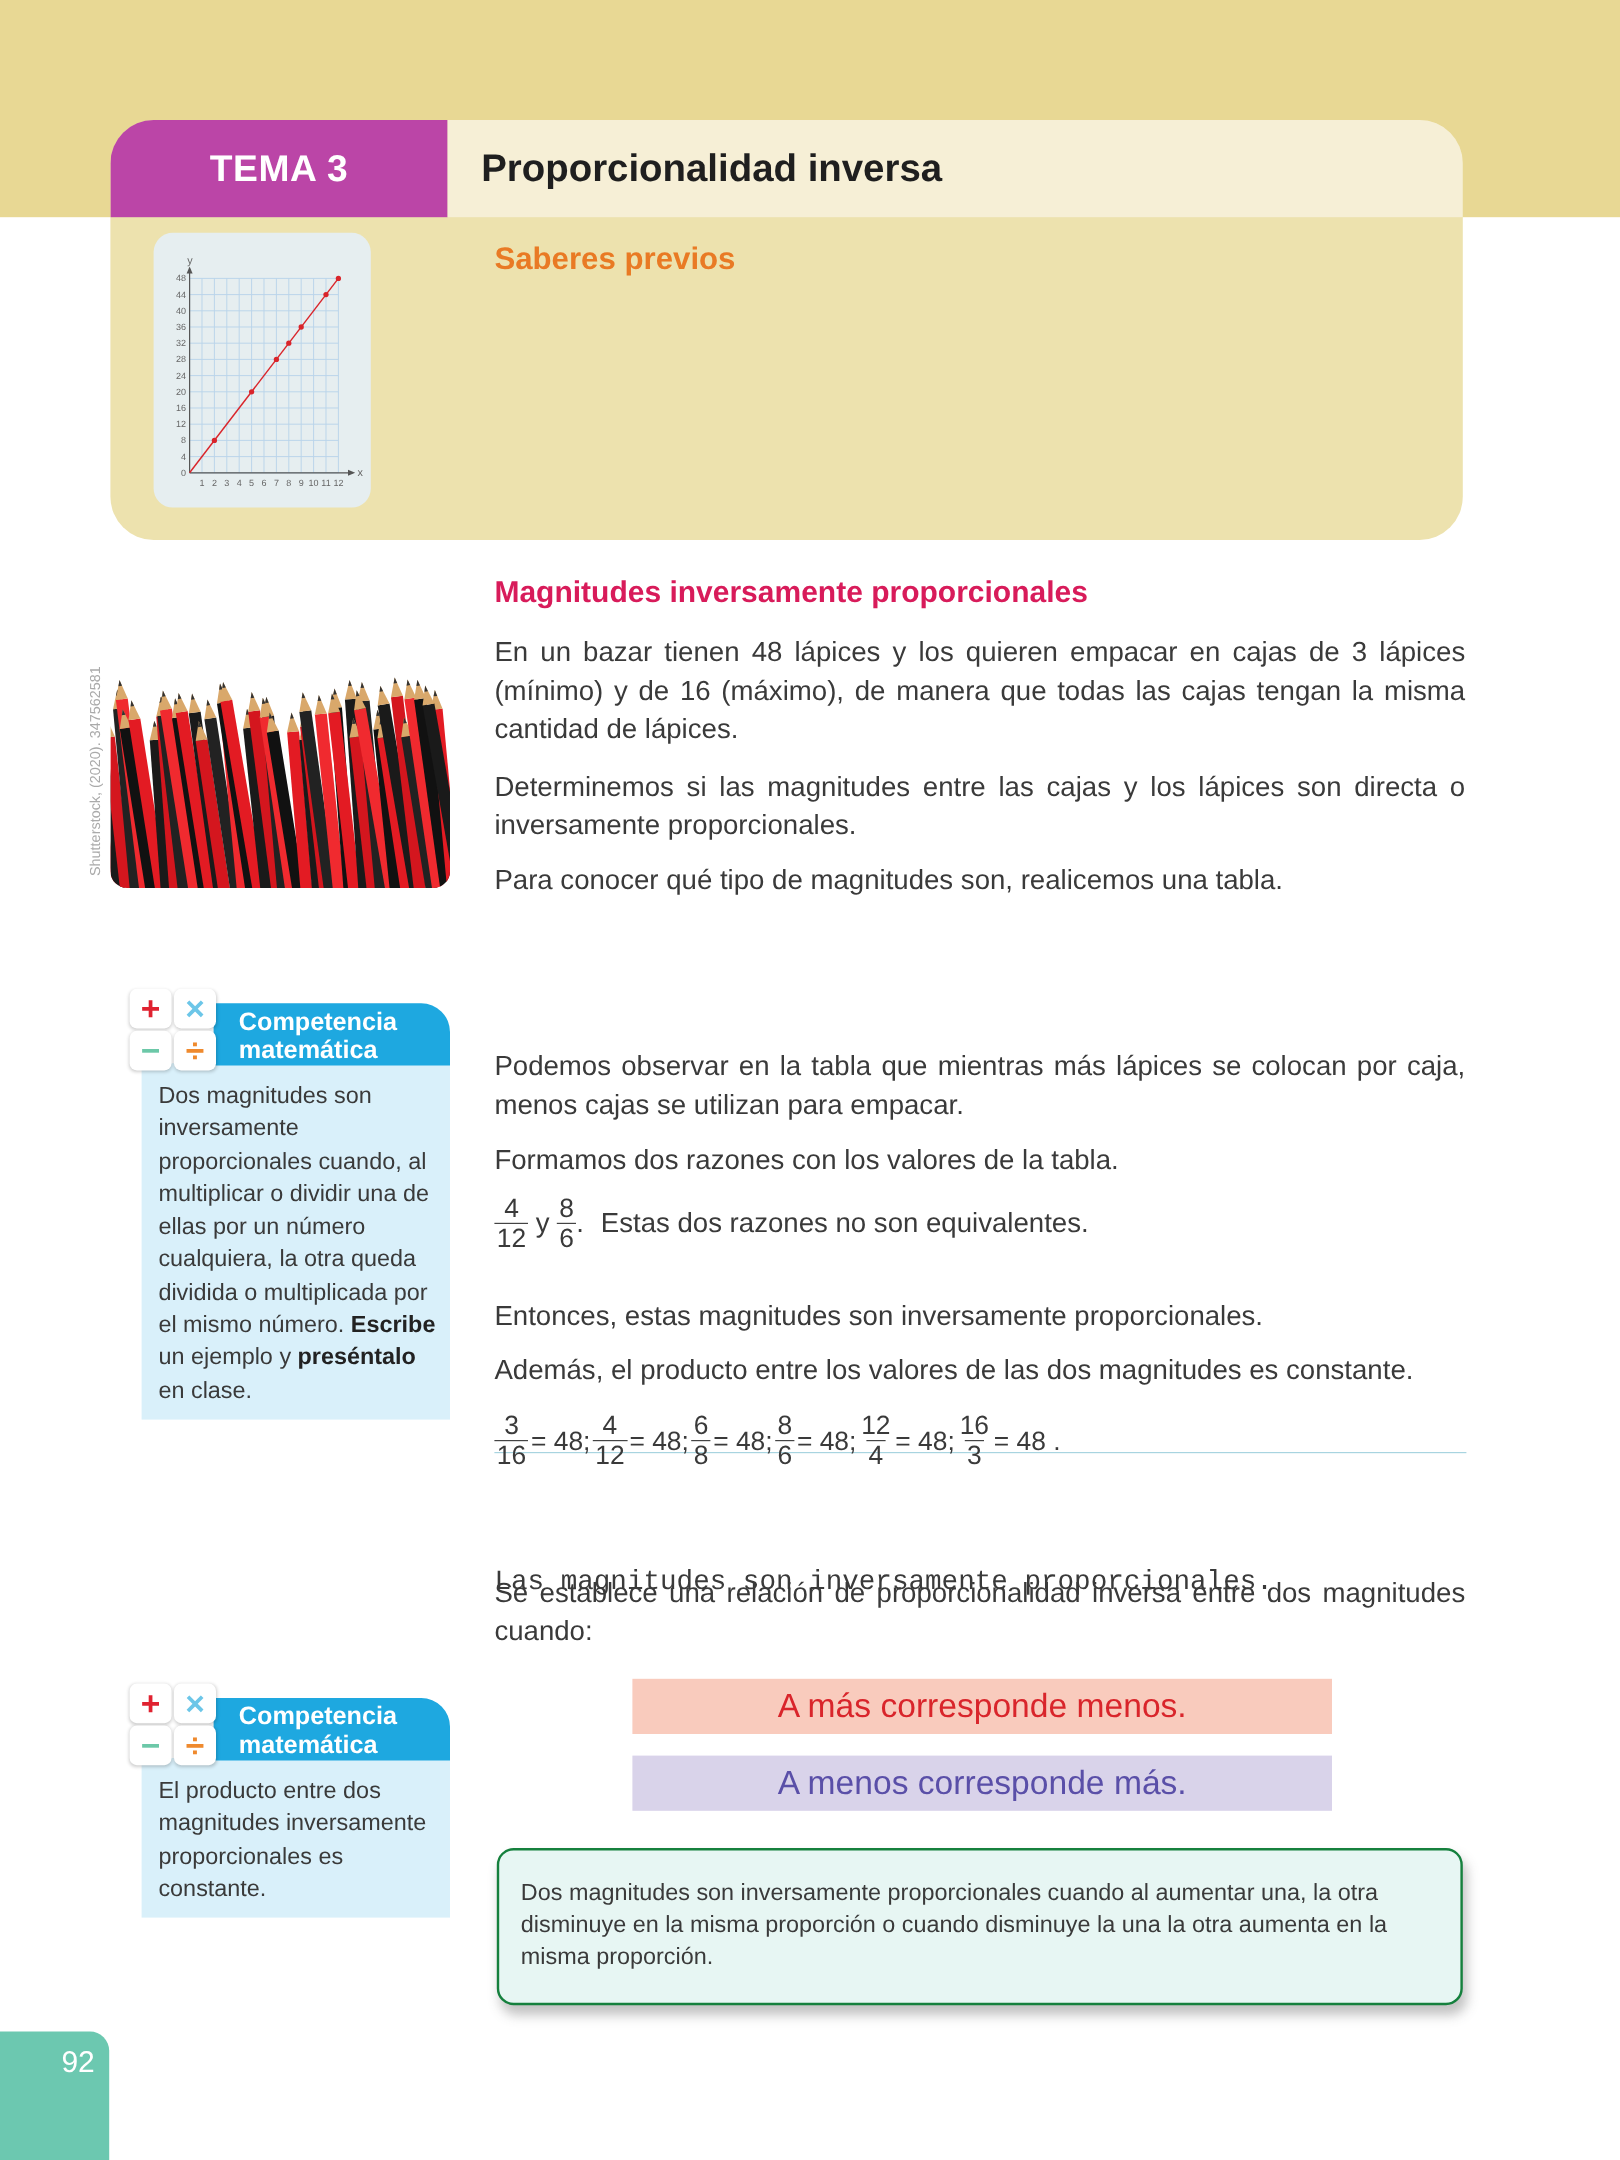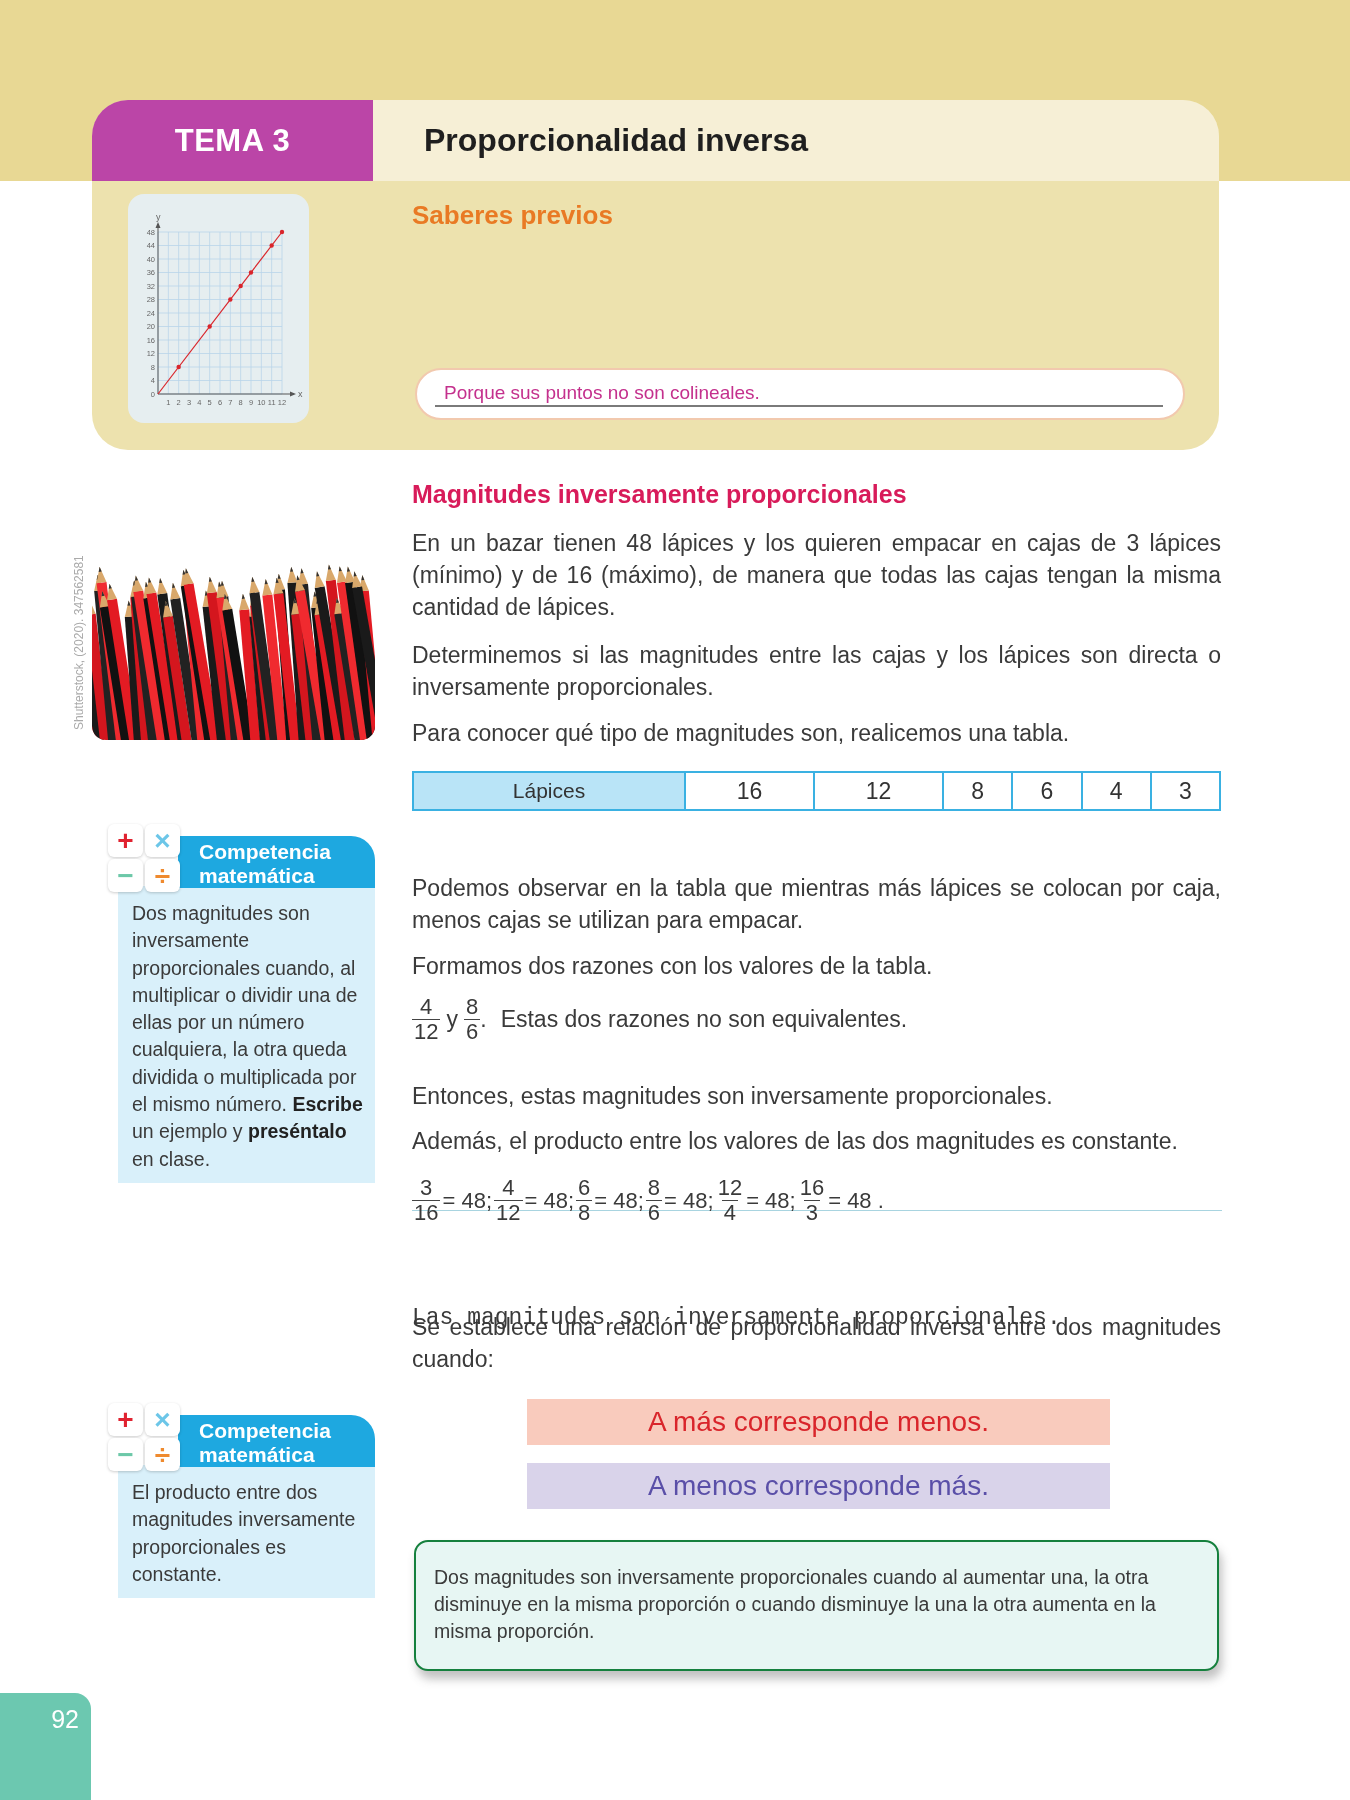--- a/index.html
+++ b/index.html
@@ -4,21 +4,21 @@
   <style>
     * { box-sizing: border-box; margin: 0; padding: 0; }
     html, body { width: 1350px; height: 1800px; background: #ffffff; overflow: hidden; }
     body { position: relative; font-family: "Liberation Sans", "DejaVu Sans", sans-serif; color: #3a3a3a; }
 
     .top-band { position: absolute; left: 0; top: 0; width: 1350px; height: 181px; background: #e8d894; }
 
     .header-card { position: absolute; left: 92px; top: 100px; width: 1127px; height: 350px; background: #ede2ae; border-radius: 36px; overflow: hidden; }
     .tema-tab { position: absolute; left: 0; top: 0; width: 281px; height: 81px; background: #bb45a7; display: flex; align-items: center; justify-content: center; }
     .tema-tab span { color: #ffffff; font-weight: bold; font-size: 31px; letter-spacing: 0.5px; }
-    .title-strip { position: absolute; left: 281px; top: 0; right: 0; height: 81px; background: #f6efd6; display: flex; align-items: center; padding-left: 51px; }
+    .title-strip { position: absolute; left: 281px; top: 0; right: 0; height: 81px; background: #f6efd6; display: flex; align-items: center; padding-left: 28px; }
     .title-strip span { color: #1f1f1f; font-weight: bold; font-size: 32px; }
 
     .graph-box { position: absolute; left: 36px; top: 94px; width: 181px; height: 229px; background: #e6eef0; border-radius: 16px; }
     .graph-box svg { position: absolute; left: 0; top: 0; }
 
     .saberes-title { position: absolute; left: 320px; top: 100px; color: #e97a24; font-weight: bold; font-size: 26px; }
     .saberes-q { position: absolute; left: 320px; top: 146px; width: 760px; color: #3a3a3a; font-size: 23px; line-height: 33px; }
     .answer-pill { position: absolute; left: 323px; top: 268px; width: 770px; height: 52px; background: #ffffff; border-radius: 26px; border: 2px solid #f2c9ae; }
     .answer-pill .answer-text { position: absolute; left: 27px; top: 12px; color: #c4308d; font-size: 19px; }
     .answer-pill .answer-line { position: absolute; left: 18px; right: 20px; top: 35px; height: 1.5px; background: #7a7a7a; }
@@ -137,24 +137,20 @@
         <circle cx="81.66666666666667" cy="132.5" r="2.2" fill="#d9252b"></circle>
         <circle cx="102.33333333333334" cy="105.5" r="2.2" fill="#d9252b"></circle>
         <circle cx="112.66666666666666" cy="92" r="2.2" fill="#d9252b"></circle>
         <circle cx="123" cy="78.5" r="2.2" fill="#d9252b"></circle>
         <circle cx="143.66666666666666" cy="51.5" r="2.2" fill="#d9252b"></circle>
         <circle cx="154" cy="38" r="2.2" fill="#d9252b"></circle>
       </svg>
   </div>
 
   <div class="saberes-title">Saberes previos</div>
-  <div class="answer-pill">
-    <span class="answer-text">Porque sus puntos no son colineales.</span>
-    <div class="answer-line"></div>
-  </div>
 </div>
 
 <div class="credit">Shutterstock, (2020). 347562581</div>
 <div class="photo">
   <svg id="pencils-svg" width="283" height="183">
       <g transform="rotate(-9.307150205761317 -4.038340192043895 183)">
         <rect x="-4.038340192043895" y="44.431584362139915" width="10" height="200" fill="#e31b23"></rect>
         <polygon points="-4.038340192043895,44.431584362139915 5.961659807956105,44.431584362139915 0.9616598079561047,28.43158436213992" fill="#d9a86b"></polygon>
         <polygon points="-0.5383401920438953,33.431584362139915 2.4616598079561047,33.431584362139915 0.9616598079561047,28.43158436213992" fill="#333"></polygon>
       </g>
@@ -378,29 +374,20 @@
 
 <div class="main" style="top:480px;">
   <div class="sec-title">Magnitudes inversamente proporcionales</div>
 </div>
 <div class="main p" style="top:527px;">En un bazar tienen 48 lápices y los quieren empacar en cajas de 3 lápices (mínimo) y de 16 (máximo), de manera que todas las cajas tengan la misma cantidad de lápices.</div>
 <div class="main p" style="top:639px;">Determinemos si las magnitudes entre las cajas y los lápices son directa o inversamente proporcionales.</div>
 <div class="main p" style="top:717px;">Para conocer qué tipo de magnitudes son, realicemos una tabla.</div>
 
 <table class="data-table">
   <tbody>
-  <tr>
-    <td class="head">Lápices</td>
-    <td>16</td>
-    <td>12</td>
-    <td>8</td>
-    <td>6</td>
-    <td>4</td>
-    <td>3</td>
-  </tr>
 </tbody>
   </table>
 
 <div class="main p" style="top:872px;">Podemos observar en la tabla que mientras más lápices se colocan por caja, menos cajas se utilizan para empacar.</div>
 <div class="main p" style="top:950px;">Formamos dos razones con los valores de la tabla.</div>
 
 <div class="main" style="top:995px; display:flex; align-items:center; font-size:23px; color:#3a3a3a;">
   <span class="frac">
     <span class="num">4</span>
     <span class="den">12</span>

